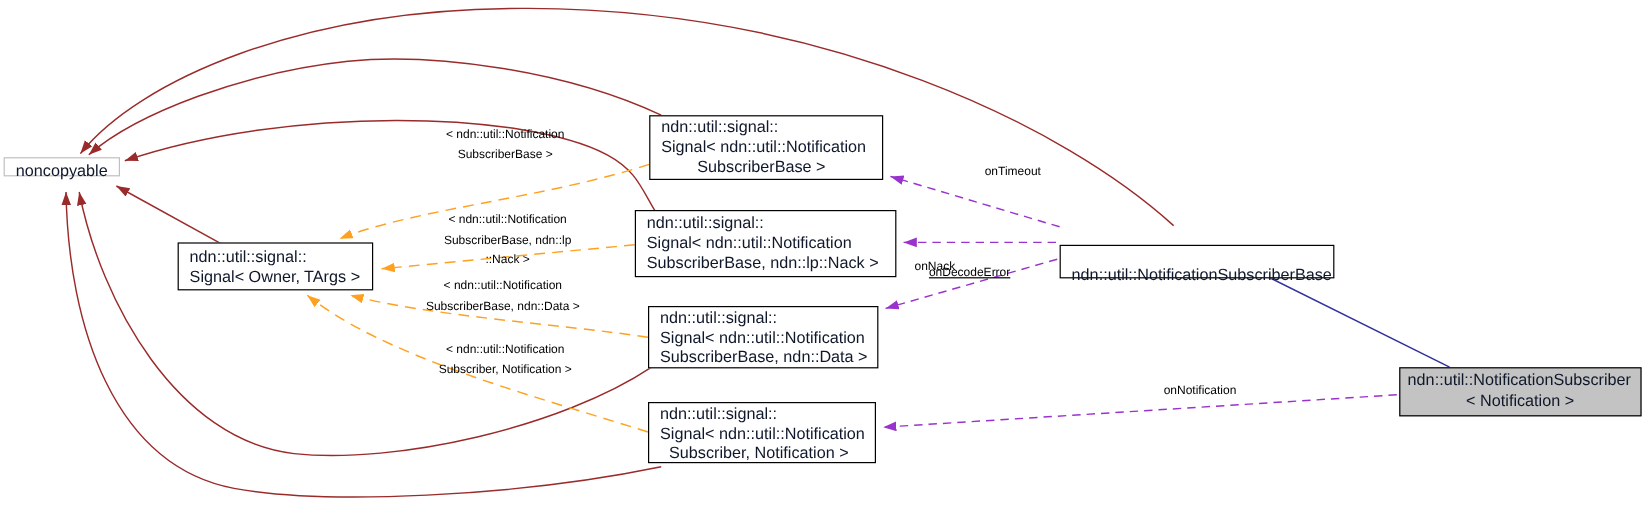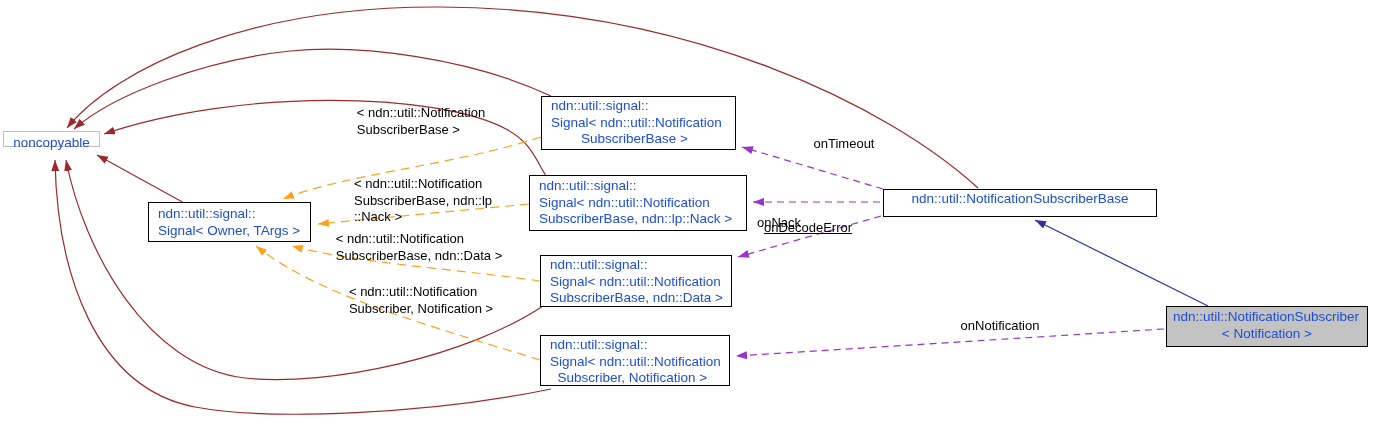--- a/index.html
+++ b/index.html
@@ -12,33 +12,33 @@
   }
   #edges{position:absolute;left:0;top:0;width:1375px;height:424px;}
   .node{
     position:absolute;
     box-sizing:border-box;
     background:#ffffff;
     border:1px solid #000000;
     padding:1px 9px;
     font-size:13.5px;
     line-height:16.5px;
-    color:#1d4ed8;
+    color:#0f172a;
     white-space:pre;
     text-align:left;
   }
   .node.center{text-align:center;}
   .edge-label{
     position:absolute;
     transform:translateX(-50%);
-    font-size:13px;
+    font-size:10px;
     line-height:16.5px;
     color:#000000;
     white-space:pre-line;
-    text-align:left;
+    text-align:center;
   }
 </style>
 </head>
 <body>
 
 <div id="canvas">
 
   <svg id="edges" viewBox="0 0 1375 424" xmlns="http://www.w3.org/2000/svg">
     <defs>
       <marker id="m-private" markerUnits="userSpaceOnUse" markerWidth="12" markerHeight="9" refX="11" refY="4" orient="auto">
@@ -95,21 +95,21 @@
 SubscriberBase, ndn::lp::Nack &gt;</div>
 
   <div class="node" style="left:540px;top:255px;width:192px;height:52px;">ndn::util::signal::
 Signal&lt; ndn::util::Notification
 SubscriberBase, ndn::Data &gt;</div>
 
   <div class="node" style="left:540px;top:335px;width:190px;height:51px;">ndn::util::signal::
 Signal&lt; ndn::util::Notification
   Subscriber, Notification &gt;</div>
 
-  <div class="node center" style="left:883px;top:189px;width:274px;height:28px;padding-top:1px;">ndn::util::NotificationSubscriberBase</div>
+  <div class="node center" style="left:883px;top:204px;width:229px;height:28px;padding-top:16px;">ndn::util::NotificationSubscriberBase</div>
 
   <div class="node" style="left: 1166px; top: 306px; width: 202px; height: 41px; border-width: 1.5px; padding: 2px 6px; background-color: rgb(195, 195, 195);">ndn::util::NotificationSubscriber
              &lt; Notification &gt;</div>
 
   <div class="edge-label" style="left:421px;top:105px;">&lt; ndn::util::Notification
 SubscriberBase &gt;</div>
 
   <div class="edge-label" style="left:423px;top:176px;">&lt; ndn::util::Notification
 SubscriberBase, ndn::lp
 ::Nack &gt;</div>

